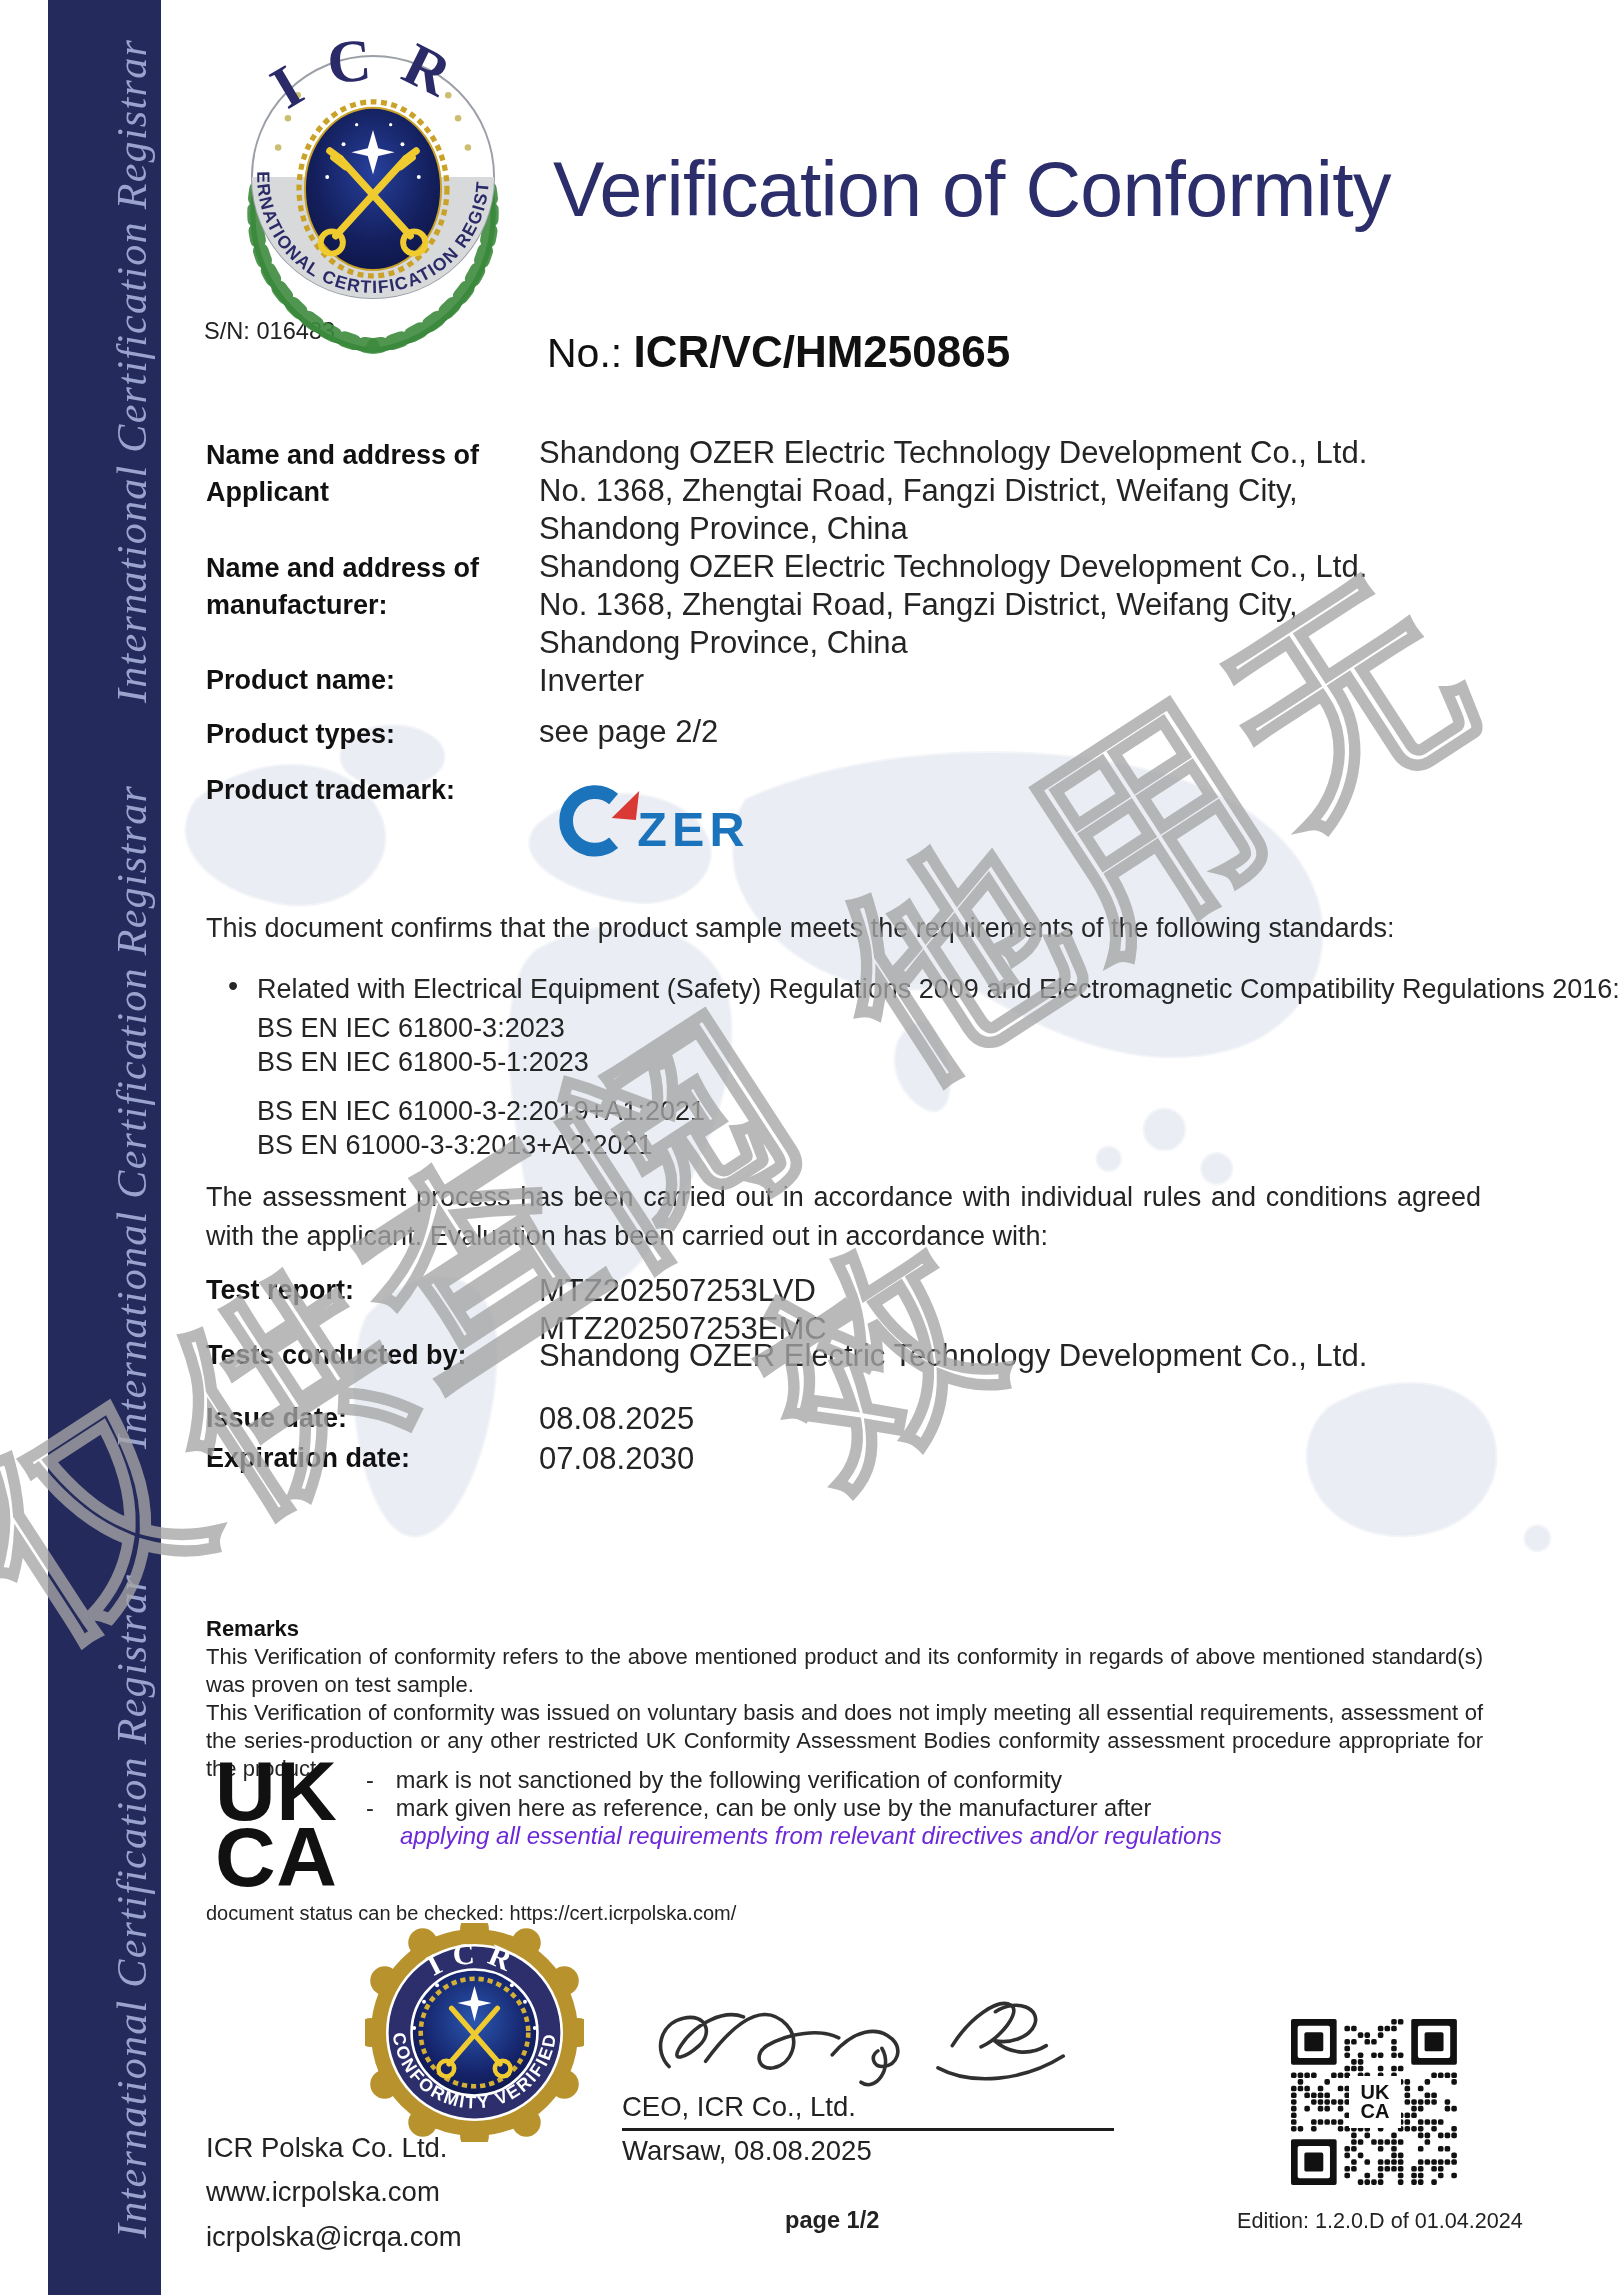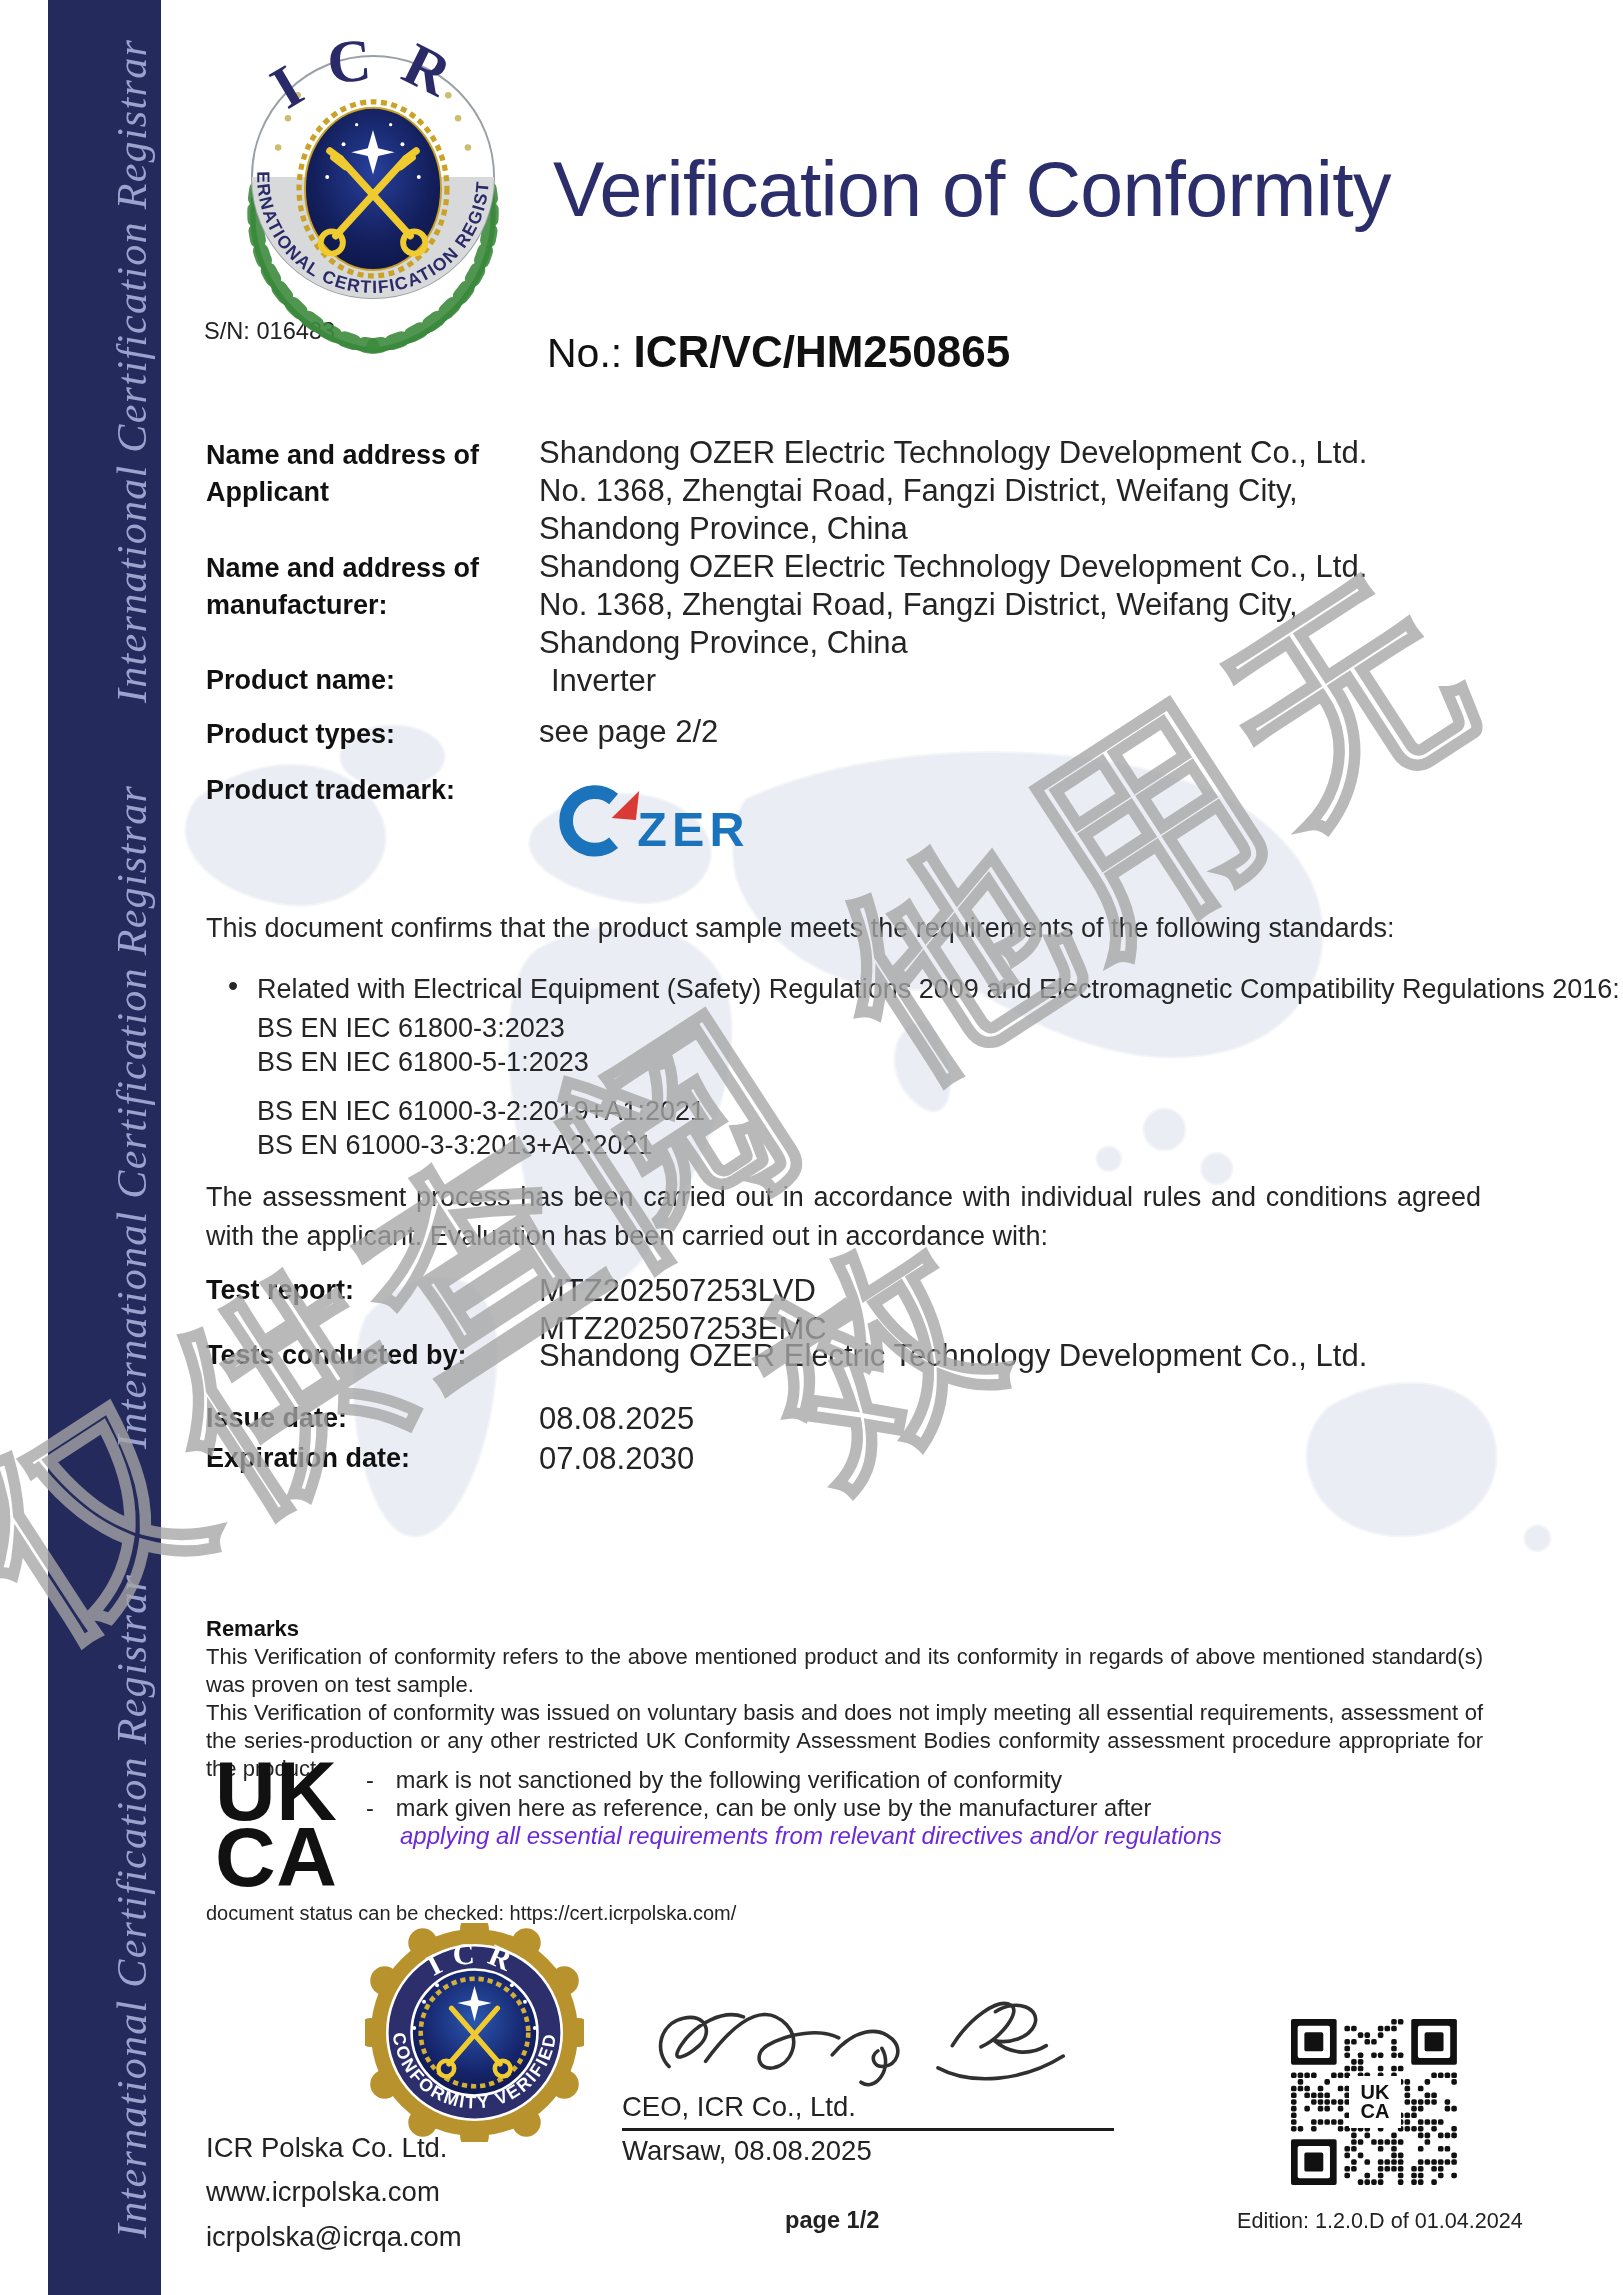--- a/index.html
+++ b/index.html
@@ -165,21 +165,21 @@
     <div>Name and address of</div>
       <div>manufacturer:</div>
   </div>
   <div class="abs val" style="left:539px;top:548px;">
     <div>Shandong OZER Electric Technology Development Co., Ltd.</div>
       <div>No. 1368, Zhengtai Road, Fangzi District, Weifang City,</div>
       <div>Shandong Province, China</div>
   </div>
 
   <div class="abs lbl" style="left:206px;top:662px;">Product name:</div>
-  <div class="abs val" style="left:539px;top:662px;margin-left:12px;">Inverter</div>
+  <div class="abs val" style="left:539px;top:662px;">Inverter</div>
 
   <div class="abs lbl" style="left:206px;top:716px;">Product types:</div>
   <div class="abs val" style="left:539px;top:713px;">see page 2/2</div>
 
   <div class="abs lbl" style="left:206px;top:772px;">Product trademark:</div>
 
   <svg class="abs" style="left:554px;top:785px;z-index:2;" width="226" height="79" viewBox="0 0 345 120">
     <path d="M91 21 A44 44 0 1 0 91 88" stroke="#1b74bb" stroke-width="21" fill="none"></path>
     <polygon points="88,50 130,9 125,53" fill="#d93a35"></polygon>
     <text x="127" y="93" font-family="Liberation Sans,sans-serif" font-weight="bold" font-size="74" letter-spacing="8" fill="#1b74bb">ZER</text>

